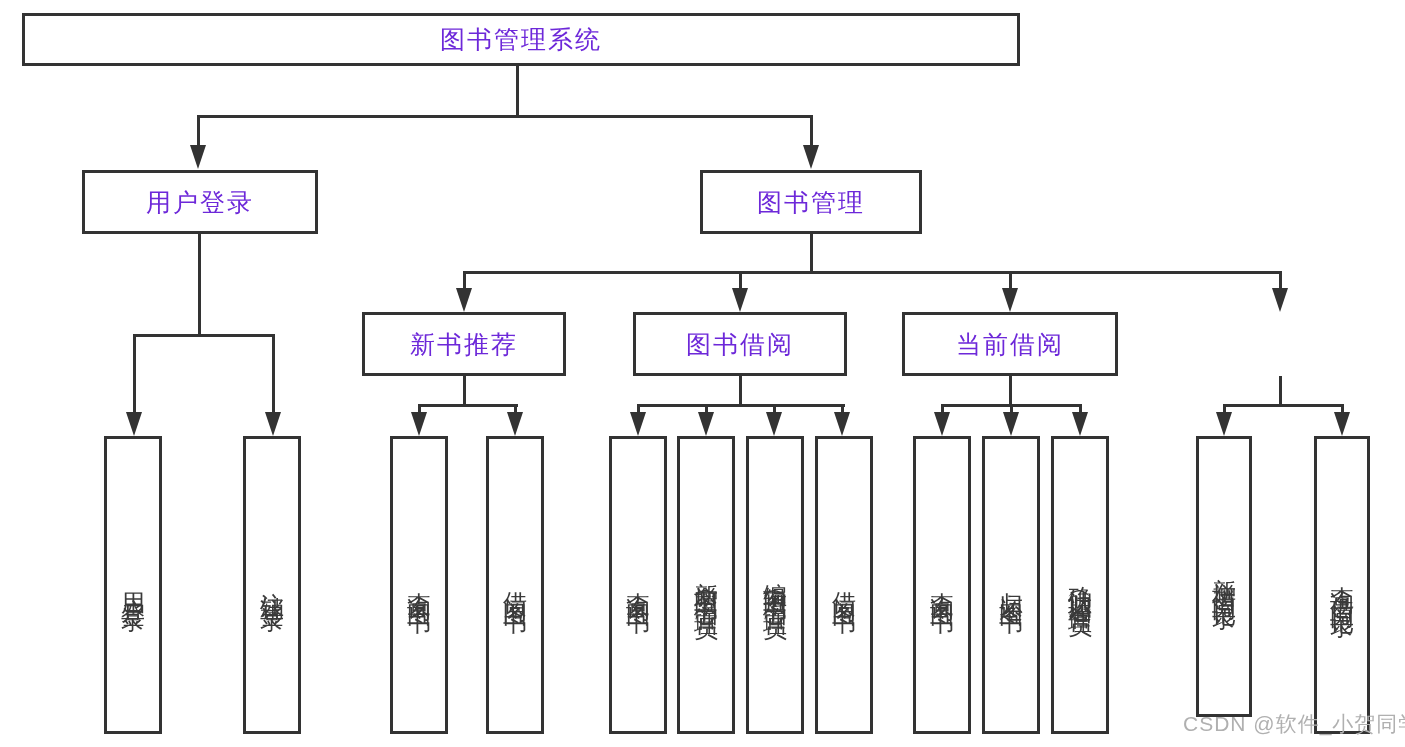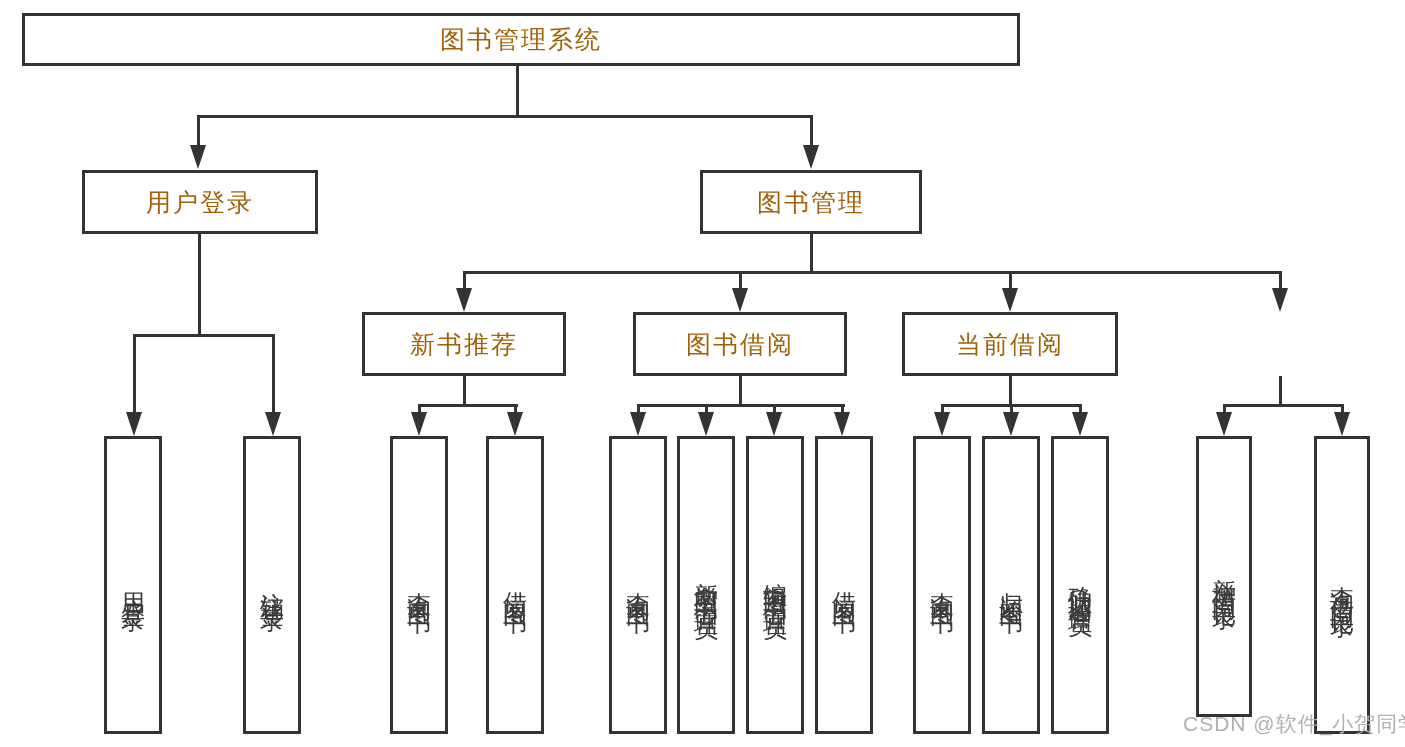--- a/index.html
+++ b/index.html
@@ -12,21 +12,21 @@
     overflow:hidden;
   }
   .box{
     position:absolute;
     box-sizing:border-box;
     border:3px solid #333333;
     background:#ffffff;
     display:flex;align-items:center;justify-content:center;
     font-size:25px;
     letter-spacing:2px;
-    color:#a16207;
+    color:#6d28d9;
   }
   .vbox{
     position:absolute;
     box-sizing:border-box;
     border:3px solid #333333;
     background:#ffffff;
     display:flex;align-items:center;justify-content:center;
     writing-mode:vertical-rl;
     text-orientation:mixed;
     font-size:24px;

